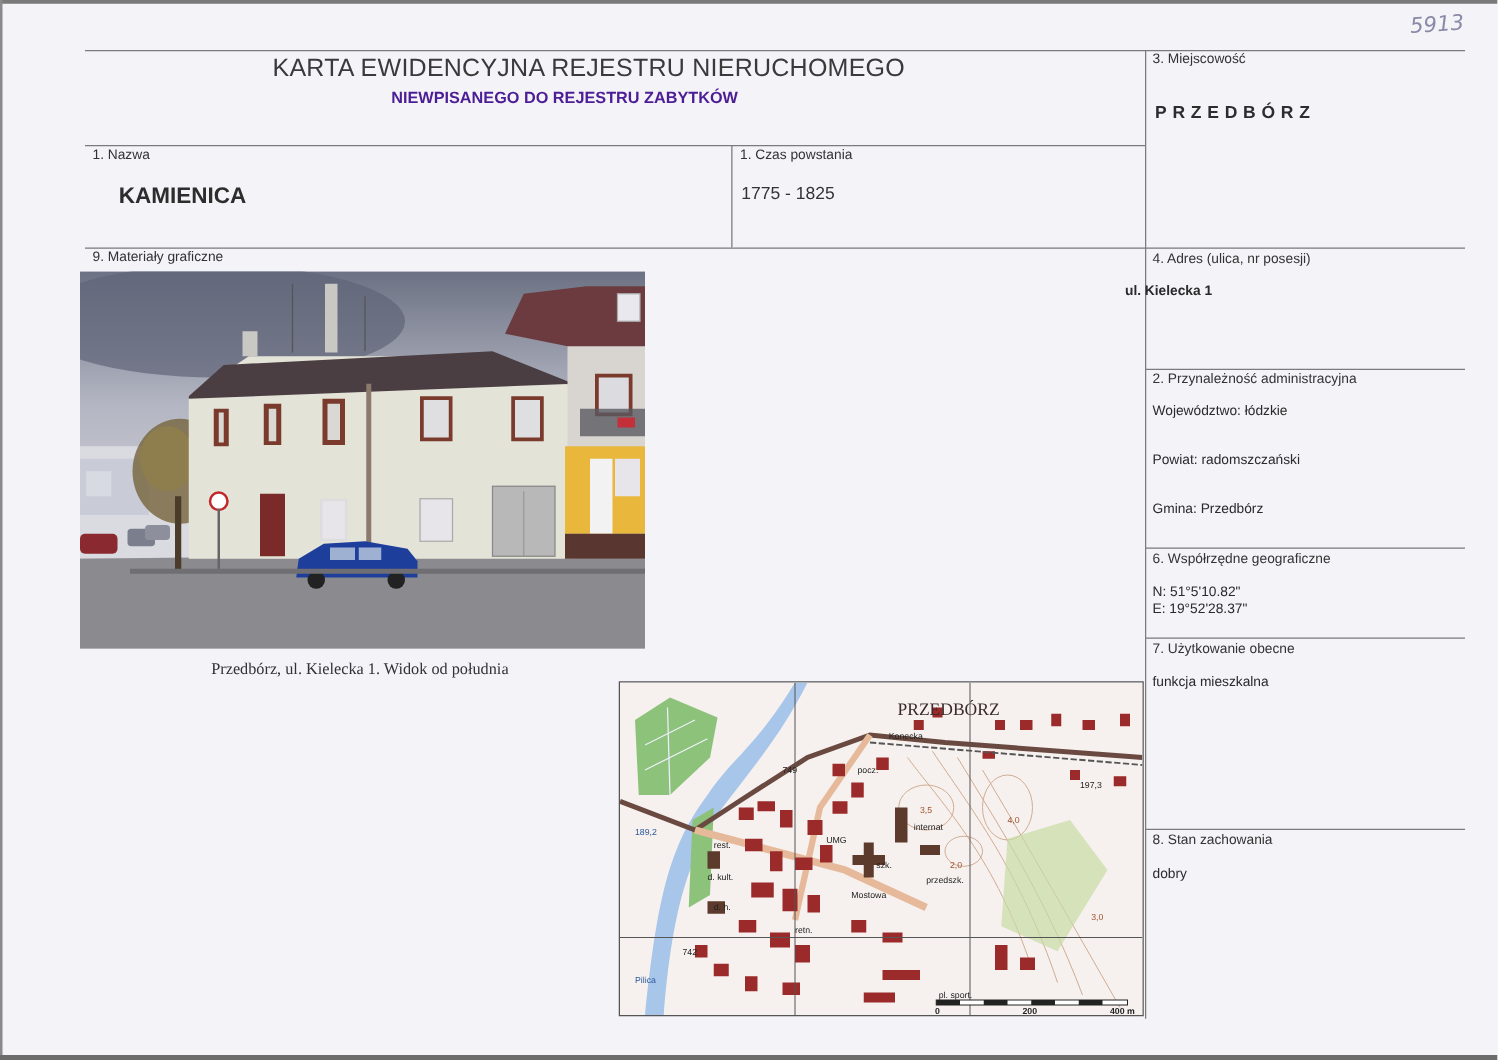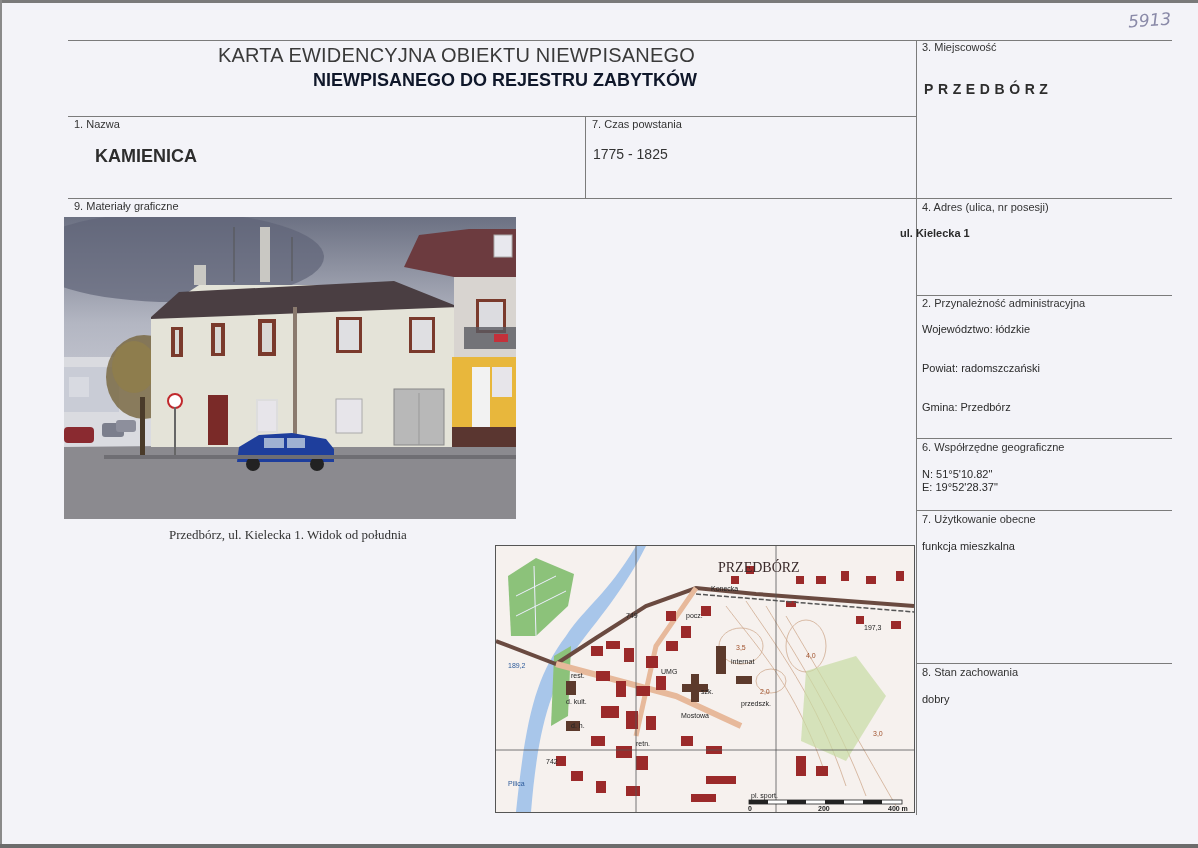--- a/index.html
+++ b/index.html
@@ -10,21 +10,21 @@
   }
   .sheet-edge-top { position:absolute; left:0; top:0; width:1198px; height:3px; background:#7a7a7a; }
   .sheet-edge-left { position:absolute; left:0; top:0; width:2px; height:848px; background:#8a8a8a; }
   .sheet-edge-bottom { position:absolute; left:0; bottom:0; width:1198px; height:4px; background:#6c6c6c; }
   .hline { position:absolute; height:1px; background:#7b7b7b; }
   .vline { position:absolute; width:1px; background:#7b7b7b; }
   .abs { position:absolute; white-space:nowrap; }
   .label { font-size:11px; color:#333; }
   .value { font-size:11px; color:#2a2a2a; }
   .title-main { font-size:20px; letter-spacing:0.2px; color:#3a3a3a; }
-  .title-sub { font-size:18px; font-weight:bold; color:#0f172a; }
+  .title-sub { font-size:13px; font-weight:bold; color:#4c1d95; }
   .big-bold { font-size:18px; font-weight:bold; color:#2d2d2d; }
   .spaced { font-size:14px; font-weight:bold; letter-spacing:4.6px; color:#2d2d2d; }
   .year { font-size:14px; color:#333; }
   .bold-val { font-size:11px; font-weight:bold; color:#2a2a2a; }
   .caption { font-family:"Liberation Serif", serif; font-size:13px; color:#333; }
   .handwritten { font-family:"DejaVu Sans", sans-serif; font-size:17px; color:#8a8aa8; font-style:italic; transform:rotate(-4deg); }
   .photo { position:absolute; left:64px; top:217px; width:452px; height:302px; overflow:hidden; }
   .map { position:absolute; left:495px; top:545px; width:418px; height:266px; overflow:hidden; border:1px solid #555; }
 </style>
 </head>
@@ -39,30 +39,30 @@
 <div class="hline" style="left:68px; top:40px; width:1104px;"></div>
 <div class="hline" style="left:68px; top:116px; width:848px;"></div>
 <div class="hline" style="left:68px; top:198px; width:1104px;"></div>
 <div class="vline" style="left:916px; top:40px; height:775px;"></div>
 <div class="vline" style="left:585px; top:116px; height:82px;"></div>
 <div class="hline" style="left:916px; top:295px; width:256px;"></div>
 <div class="hline" style="left:916px; top:438px; width:256px;"></div>
 <div class="hline" style="left:916px; top:510px; width:256px;"></div>
 <div class="hline" style="left:916px; top:663px; width:256px;"></div>
 
-<div class="abs title-main" style="left:218px; top:44px;">KARTA EWIDENCYJNA OBIEKTU NIEWPISANEGO</div>
+<div class="abs title-main" style="left:218px; top:44px;">KARTA EWIDENCYJNA REJESTRU NIERUCHOMEGO</div>
 <div class="abs title-sub" style="left:313px; top:70px;">NIEWPISANEGO DO REJESTRU ZABYTKÓW</div>
 
 <div class="abs label" style="left:922px; top:41px;">3. Miejscowość</div>
 <div class="abs spaced" style="left:924px; top:81px;">PRZEDBÓRZ</div>
 
 <div class="abs label" style="left:74px; top:118px;">1. Nazwa</div>
 <div class="abs big-bold" style="left:95px; top:146px;">KAMIENICA</div>
 
-<div class="abs label" style="left:592px; top:118px;">7. Czas powstania</div>
+<div class="abs label" style="left:592px; top:118px;">1. Czas powstania</div>
 <div class="abs year" style="left:593px; top:146px;">1775 - 1825</div>
 
 <div class="abs label" style="left:74px; top:200px;">9. Materiały graficzne</div>
 
 <div class="abs label" style="left:922px; top:201px;">4. Adres (ulica, nr posesji)</div>
 <div class="abs bold-val" style="left:900px; top:227px;">ul. Kielecka 1</div>
 
 <div class="abs label" style="left:922px; top:297px;">2. Przynależność administracyjna</div>
 <div class="abs value" style="left:922px; top:323px;">Województwo: łódzkie</div>
 <div class="abs value" style="left:922px; top:362px;">Powiat: radomszczański</div>

